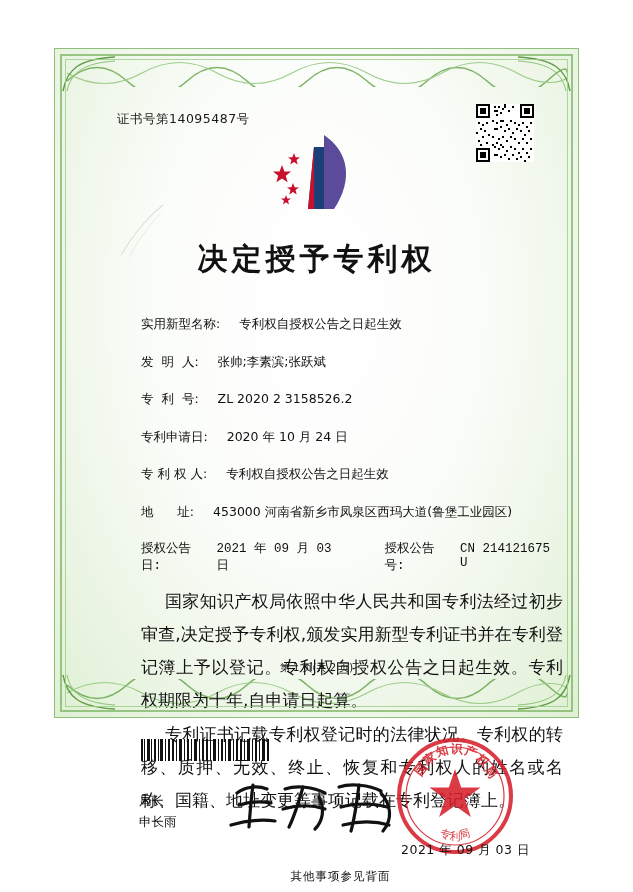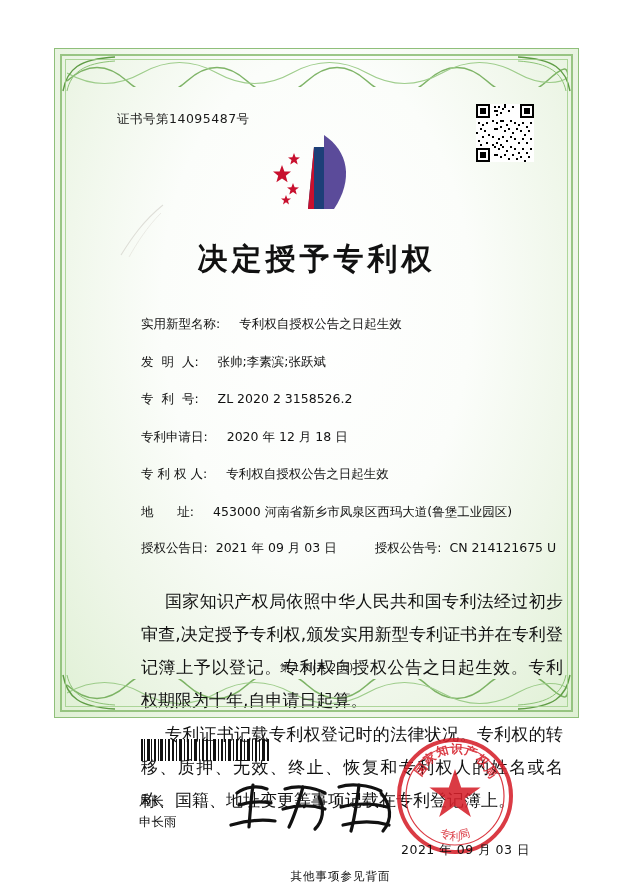--- a/index.html
+++ b/index.html
@@ -100,20 +100,21 @@
     flex:0 0 auto;
   }
   .fvalue{
     margin-left:8px;
   }
   .field-row2{
     margin-bottom:20px;
     display:flex;
     align-items:baseline;
     font-size:12.5px;
+    font-family:Liberation Mono, monospace;
   }
   .field-row2 .seg2{margin-left:38px;}
 
   .para{
     position:absolute;left:86px;top:536px;width:422px;
     font-size:17px;line-height:1.95;color:#111;
     text-align:justify;
   }
   .para p{margin:0;text-indent:24px;}
 
@@ -328,21 +329,21 @@
       <div class="field">
         <span class="flabel">发  明  人:</span>
         <span class="fvalue">张帅;李素滨;张跃斌</span>
       </div>
       <div class="field">
         <span class="flabel">专  利  号:</span>
         <span class="fvalue">ZL 2020 2 3158526.2</span>
       </div>
       <div class="field">
         <span class="flabel">专利申请日:</span>
-        <span class="fvalue">2020 年 12 月 18 日</span>
+        <span class="fvalue">2020 年 10 月 24 日</span>
       </div>
       <div class="field">
         <span class="flabel">专 利 权 人:</span>
         <span class="fvalue">专利权自授权公告之日起生效</span>
       </div>
       <div class="field">
         <span class="flabel">地      址:</span>
         <span class="fvalue">453000 河南省新乡市凤泉区西玛大道(鲁堡工业园区)</span>
       </div>
       <div class="field-row2">

